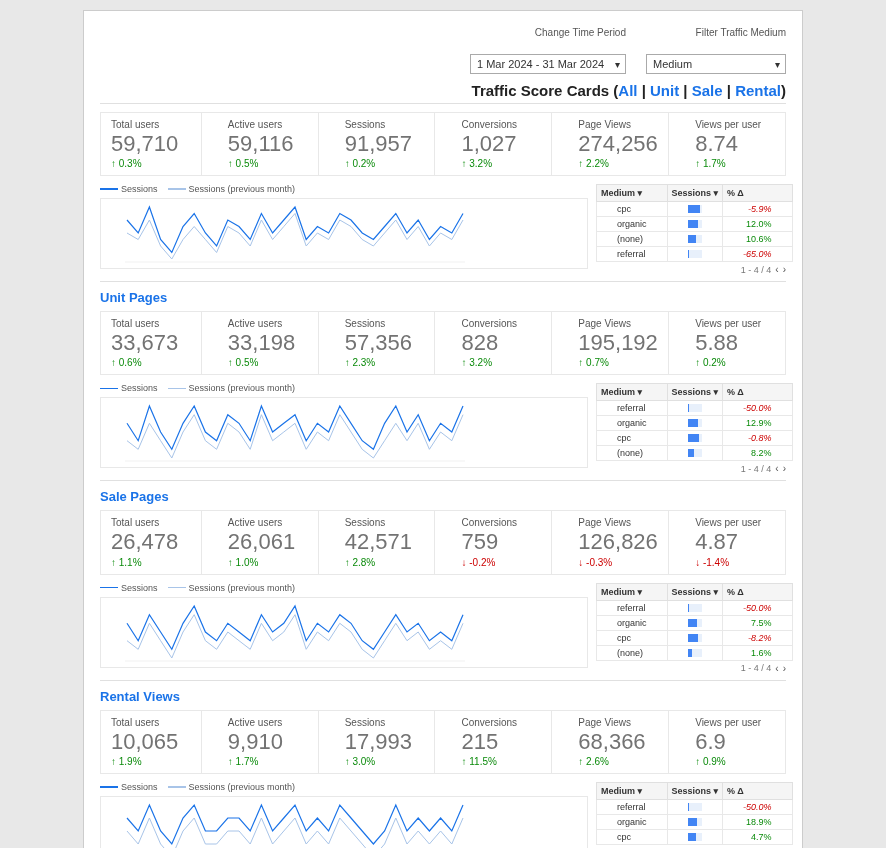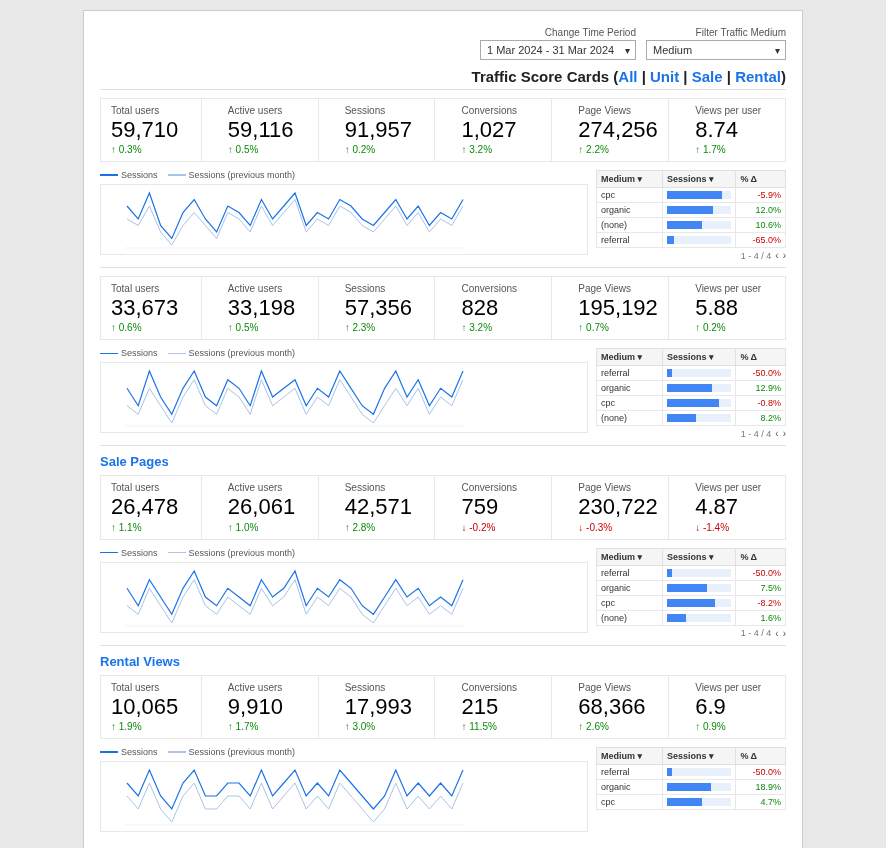--- a/index.html
+++ b/index.html
@@ -1,54 +1,54 @@
 <!DOCTYPE html>
 <html><head>
   <meta charset="utf-8">
   <style>
     * { box-sizing: border-box; margin: 0; padding: 0; }
     body { background: #e8e8e8; font-family: Arial, sans-serif; font-size: 12px; color: #333; display: flex; justify-content: center; align-items: flex-start; padding: 10px; }
     .dashboard { background: #fff; width: 720px; padding: 16px; border: 1px solid #ccc; }
     .top-controls { display: flex; justify-content: flex-end; gap: 10px; margin-bottom: 8px; }
     .control-group { display: flex; flex-direction: column; align-items: flex-end; }
-    .control-label { font-size: 10px; color: #555; margin-bottom: 2px; padding-left: 46px; }
-    .control-select { border: 1px solid #aaa; background: #fff; padding: 3px 20px 3px 6px; font-size: 11px; min-width: 140px; appearance: none; position: relative; cursor: pointer; color: #333; }
+    .control-label { font-size: 10px; color: #555; margin-bottom: 16px; padding-left: 46px; }
+    .control-select { border: 1px solid #aaa; background: #fff; padding: 3px 20px 3px 6px; font-size: 11px; min-width: 140px; appearance: none; position: relative; cursor: pointer; color: #333; margin-left: 10px; }
     .select-wrapper { position: relative; display: inline-block; }
     .select-wrapper::after { content: '▾'; position: absolute; right: 6px; top: 50%; transform: translateY(-50%); font-size: 10px; pointer-events: none; }
     .main-title { font-size: 15px; font-weight: bold; margin-bottom: 4px; color: #222; text-align: right; }
     .main-title a { color: #1a73e8; text-decoration: none; }
     .section { border-top: 1px solid #e0e0e0; padding-top: 8px; margin-bottom: 6px; }
     .section-title { font-size: 13px; font-weight: bold; color: #1a73e8; margin-bottom: 6px; }
     .metrics-row { display: flex; gap: 16px; margin-bottom: 8px; border: 1px solid #e8e8e8; }
     .metric-card { flex: 1; padding: 6px 10px; border-right: 1px solid #e8e8e8; min-width: 0; }
     .metric-card:last-child { border-right: none; }
     .metric-label { font-size: 10px; color: #555; margin-bottom: 2px; white-space: nowrap; }
-    .metric-value { font-size: 22px; font-weight: 300; color: #000000; line-height: 1.1; }
+    .metric-value { font-size: 22px; font-weight: 300; color: #737373; line-height: 1.1; }
     .metric-change { font-size: 10px; margin-top: 2px; }
     .up { color: #0a8a0a; }
     .down { color: #cc0000; }
     .section-content { display: flex; gap: 8px; }
     .chart-area { flex: 1; min-width: 0; }
     .chart-title-row { display: flex; gap: 10px; font-size: 9px; color: #555; margin-bottom: 4px; align-items: center; }
     .chart-legend { display: flex; align-items: center; gap: 3px; }
     .legend-line { width: 18px; height: 1.5px; background: #1a73e8; display: inline-block; }
     .legend-line-light { width: 18px; height: 1.5px; background: #a8c4e8; display: inline-block; }
     .chart-svg-wrap { border: 1px solid #e8e8e8; padding: 4px 2px 2px 24px; background: #fff; }
     .table-area { width: 190px; flex-shrink: 0; }
     .mini-table { width: 100%; border-collapse: collapse; font-size: 9px; }
     .mini-table th { background: #f5f5f5; padding: 3px 4px; text-align: left; border: 1px solid #e0e0e0; font-weight: bold; white-space: nowrap; }
     .mini-table th.sortable { cursor: pointer; }
     .mini-table th.sortable::after { content: ' ▾'; }
-    .mini-table td { padding: 2px 4px; border: 1px solid #e8e8e8; margin-top: 41px; }
+    .mini-table td { padding: 2px 20px; border: 1px solid #e8e8e8; margin-top: 41px; }
     .bar-cell { padding: 2px 4px; border: 1px solid #e8e8e8; }
     .bar-wrap { background: #e8f0fb; height: 8px; position: relative; }
     .bar-fill { height: 100%; background: #4285f4; }
     .pct-cell { text-align: right; }
     .pct-up { color: #0a8a0a; }
-    .pct-down { color: #cc0000; }
+    .pct-down { color: #cc0000; font-style: italic; }
     .table-pagination { font-size: 9px; color: #777; text-align: right; margin-top: 2px; display: flex; justify-content: flex-end; align-items: center; gap: 4px; }
     .page-btn { cursor: pointer; color: #555; font-size: 10px; }
   </style>
 </head>
 <body>
 
 <div class="dashboard">
 
   <div class="top-controls">
     <div class="control-group">
@@ -175,20 +175,21 @@
             </table>
             <div class="table-pagination">
               <span>1 - 4 / 4</span>
               <span class="page-btn">‹</span>
               <span class="page-btn">›</span>
             </div>
           </div>
         </div>
       </div>
       <div class="section">
+        <div class="section-title">Unit Pages</div>
         <div class="metrics-row">
           <div class="metric-card">
             <div class="metric-label">Total users</div>
             <div class="metric-value">33,673</div>
             <div class="metric-change up">↑ 0.6%</div>
           </div>
           <div class="metric-card">
             <div class="metric-label">Active users</div>
             <div class="metric-value">33,198</div>
             <div class="metric-change up">↑ 0.5%</div>
@@ -306,21 +307,21 @@
             <div class="metric-value">42,571</div>
             <div class="metric-change up">↑ 2.8%</div>
           </div>
           <div class="metric-card">
             <div class="metric-label">Conversions</div>
             <div class="metric-value">759</div>
             <div class="metric-change down">↓ -0.2%</div>
           </div>
           <div class="metric-card">
             <div class="metric-label">Page Views</div>
-            <div class="metric-value">230,722</div>
+            <div class="metric-value">126,826</div>
             <div class="metric-change down">↓ -0.3%</div>
           </div>
           <div class="metric-card">
             <div class="metric-label">Views per user</div>
             <div class="metric-value">4.87</div>
             <div class="metric-change down">↓ -1.4%</div>
           </div>
         </div>
         <div class="section-content">
           <div class="chart-area">

